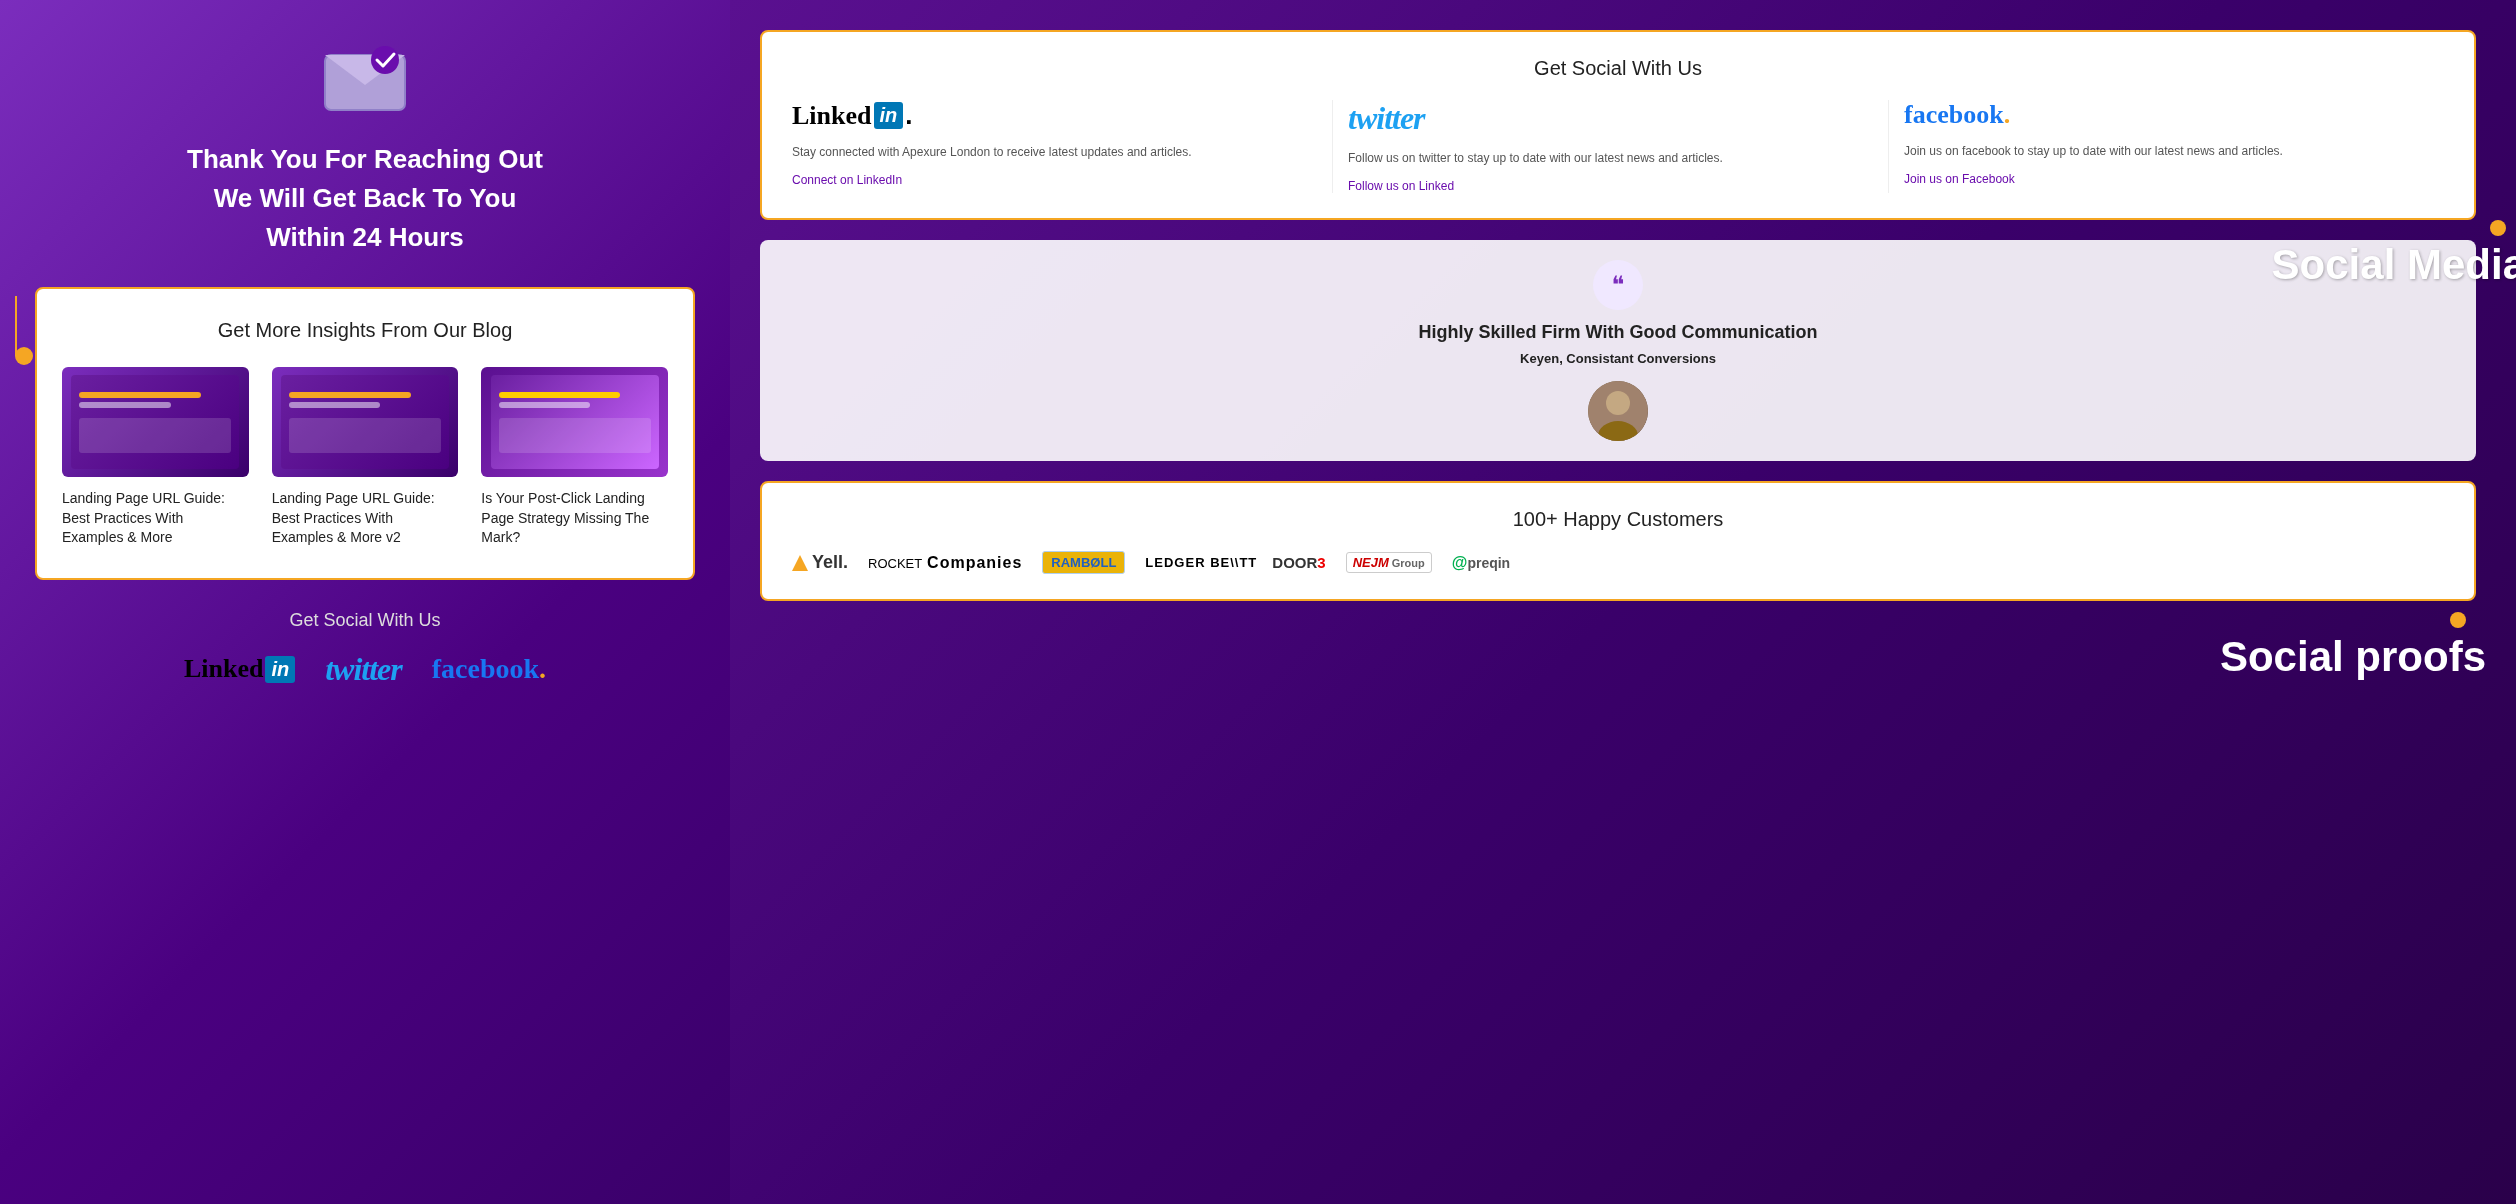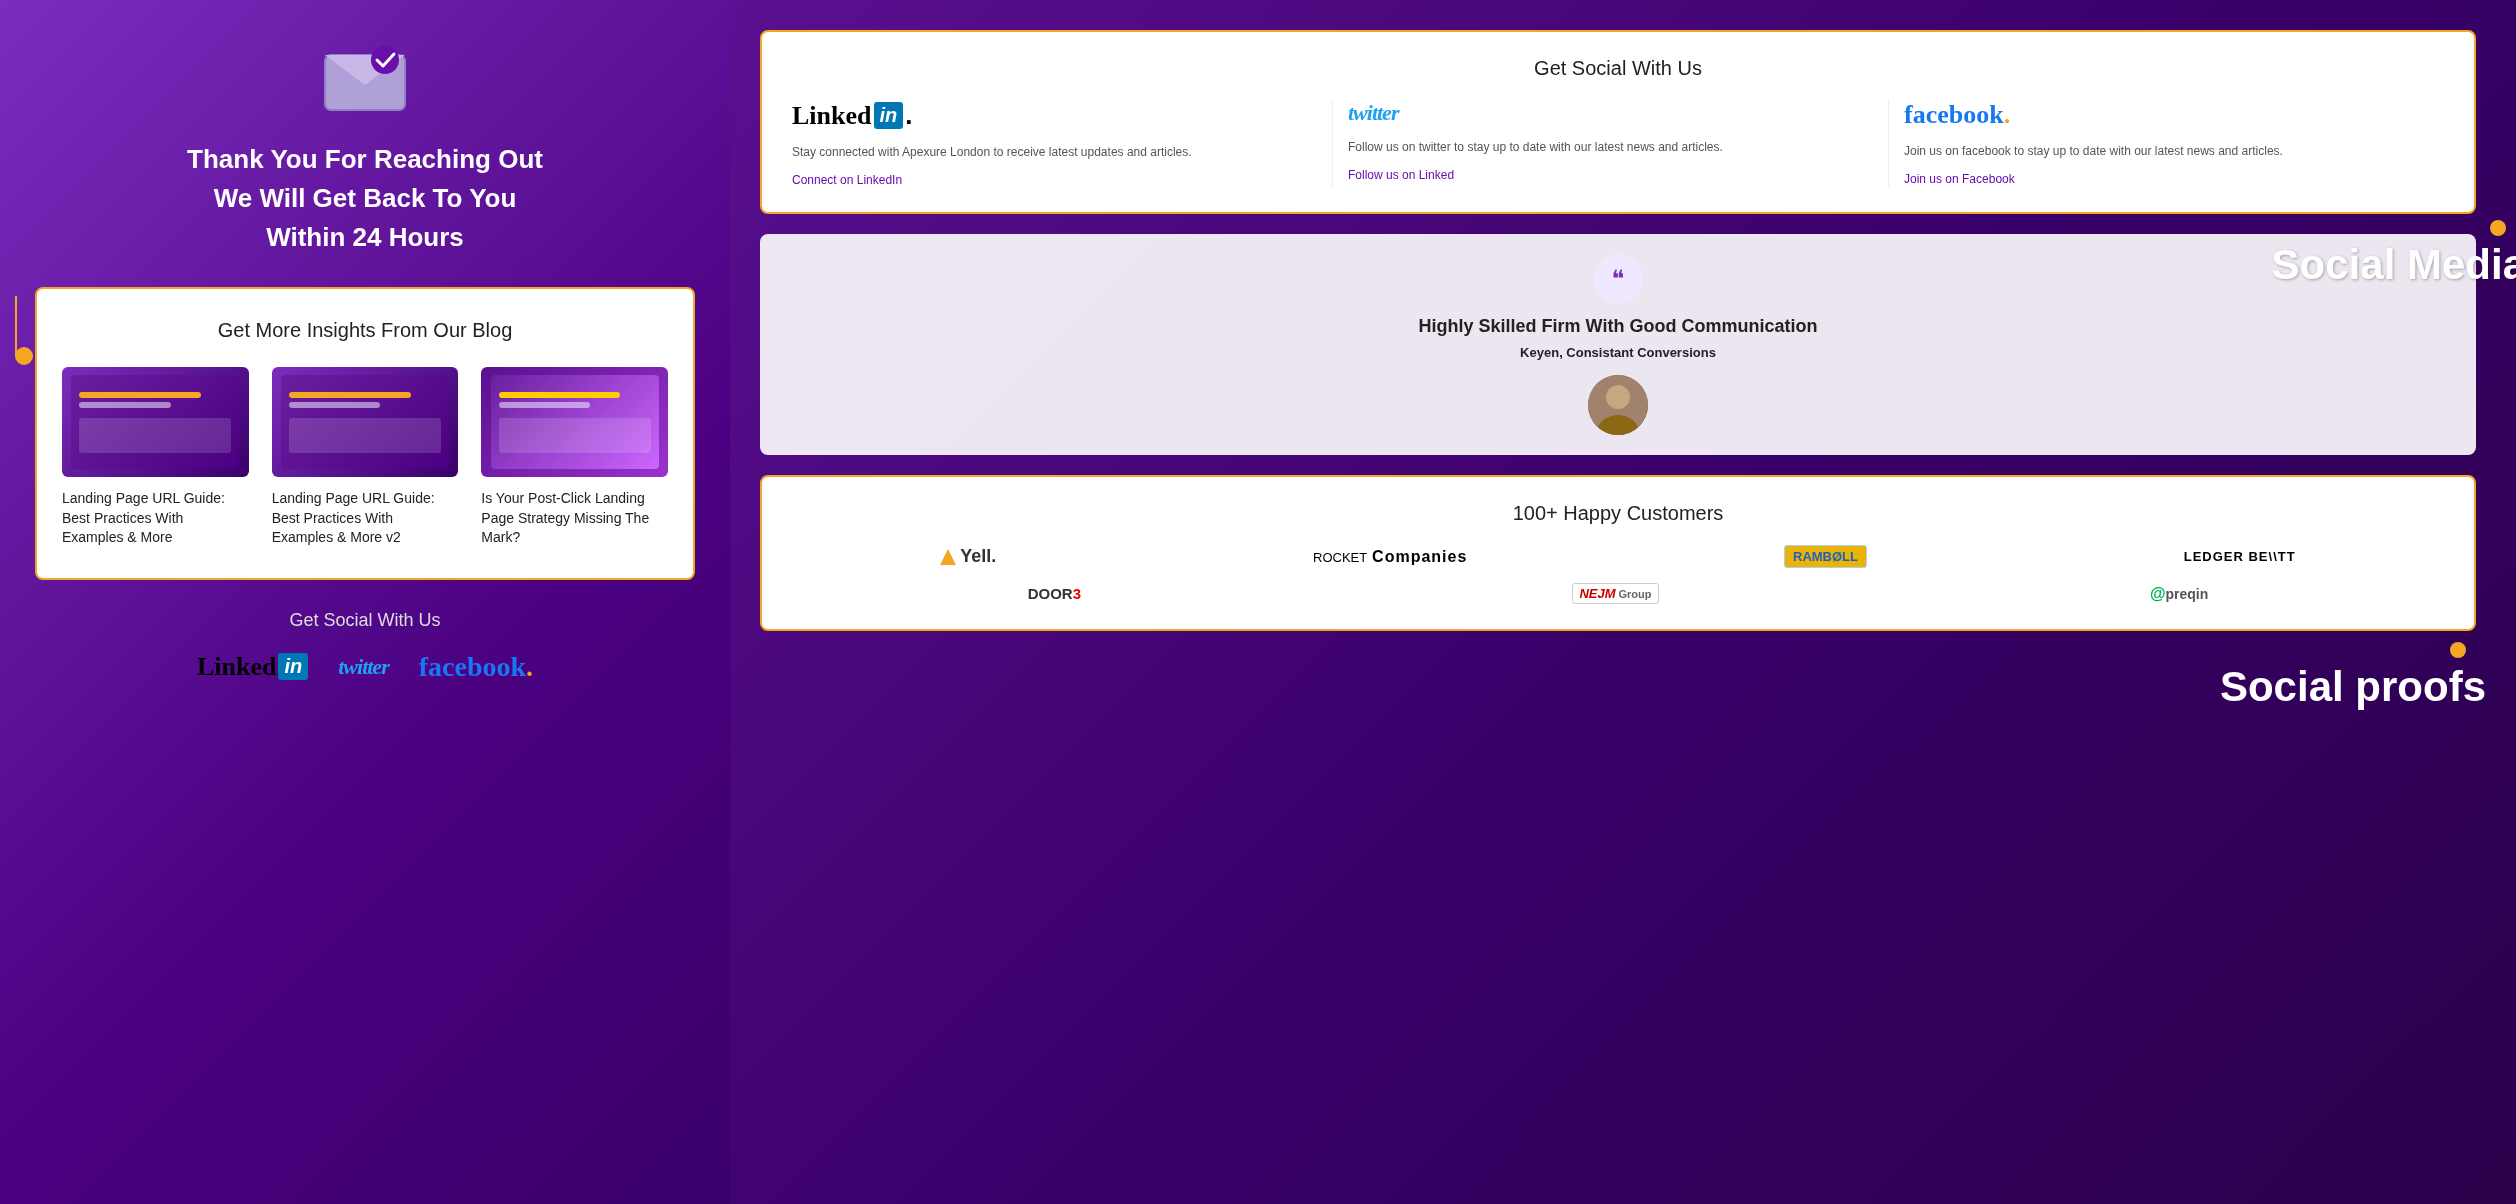--- a/index.html
+++ b/index.html
@@ -245,21 +245,21 @@
     .customers-title {
       text-align: center;
       font-size: 20px;
       color: #222;
       margin-bottom: 20px;
       font-weight: normal;
     }
 
     .customer-logos {
       display: flex;
-      flex-direction: column;
+      flex-direction: row;
       gap: 15px;
     }
 
     .customer-logos-row {
       display: flex;
       gap: 20px;
       justify-content: space-around;
       align-items: center;
     }
 
@@ -292,21 +292,21 @@
       color: white;
       font-size: 20px;
       font-weight: bold;
       padding: 2px 6px;
       border-radius: 3px;
       font-style: italic;
     }
 
     
     .twitter-logo {
-      font-size: 22px;
+      font-size: 32px;
       font-weight: bold;
       color: #1da1f2;
       font-family: Georgia, serif;
       font-style: italic;
       letter-spacing: -1px;
     }
 
     
     .facebook-logo {
       font-size: 28px;

